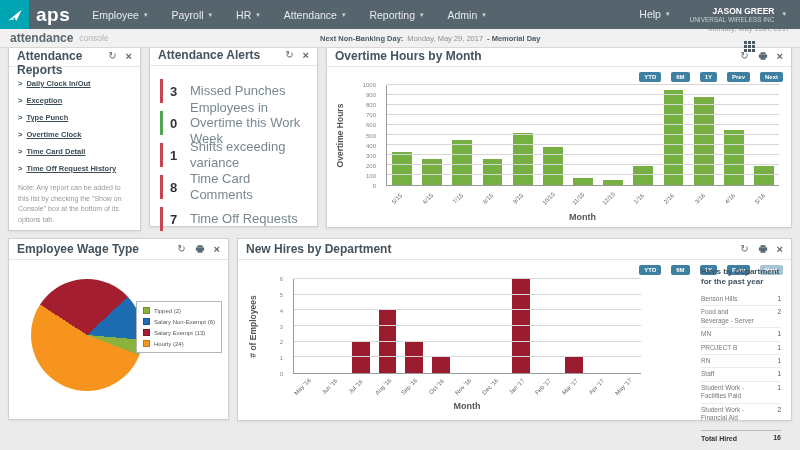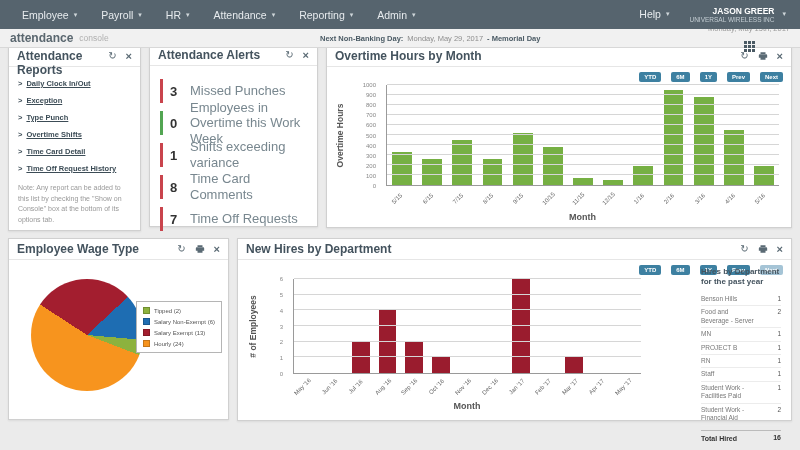--- a/index.html
+++ b/index.html
@@ -103,20 +103,29 @@
   .legend { position:absolute; right:6px; top:62px; border:1px solid #b5b5b5; background:#fff; padding:5px 6px; }
   .leg-row { display:flex; align-items:center; gap:4px; margin-bottom:4px; }
   .leg-row:last-child { margin-bottom:0; }
   .leg-sw { width:7px; height:7px; border:1px solid rgba(0,0,0,.2); }
   .leg-lab { font-size:6px; color:#555; white-space:nowrap; }
 </style>
 </head>
 <body>
 
 <div class="navbar">
+  <div class="logo">
+    <div class="logo-sq">
+      <svg width="16" height="16" viewBox="0 0 24 24">
+          <path d="M2 20 L22 4 L14 21 L10.5 14.5 Z" fill="#ffffff"></path>
+          <path d="M2 20 L10.5 14.5 L10 19 Z" fill="#d8f2f5"></path>
+        </svg>
+    </div>
+    <div class="logo-txt">aps</div>
+  </div>
   <div class="nav-menu">
       <div class="nav-item">
         <div style="display: inline;">Employee</div>
         <div class="caret" style="display: inline;">▾</div>
       </div>
       <div class="nav-item">
         <div style="display: inline;">Payroll</div>
         <div class="caret" style="display: inline;">▾</div>
       </div>
       <div class="nav-item">
@@ -191,21 +200,21 @@
       <div class="fav-link">
         <div class="gt">&gt;</div>
         <div class="lnk">Exception</div>
       </div>
       <div class="fav-link">
         <div class="gt">&gt;</div>
         <div class="lnk">Type Punch</div>
       </div>
       <div class="fav-link">
         <div class="gt">&gt;</div>
-        <div class="lnk">Overtime Shifts</div>
+        <div class="lnk">Overtime Clock</div>
       </div>
       <div class="fav-link">
         <div class="gt">&gt;</div>
         <div class="lnk">Time Card Detail</div>
       </div>
       <div class="fav-link">
         <div class="gt">&gt;</div>
         <div class="lnk">Time Off Request History</div>
       </div>
     </div>

